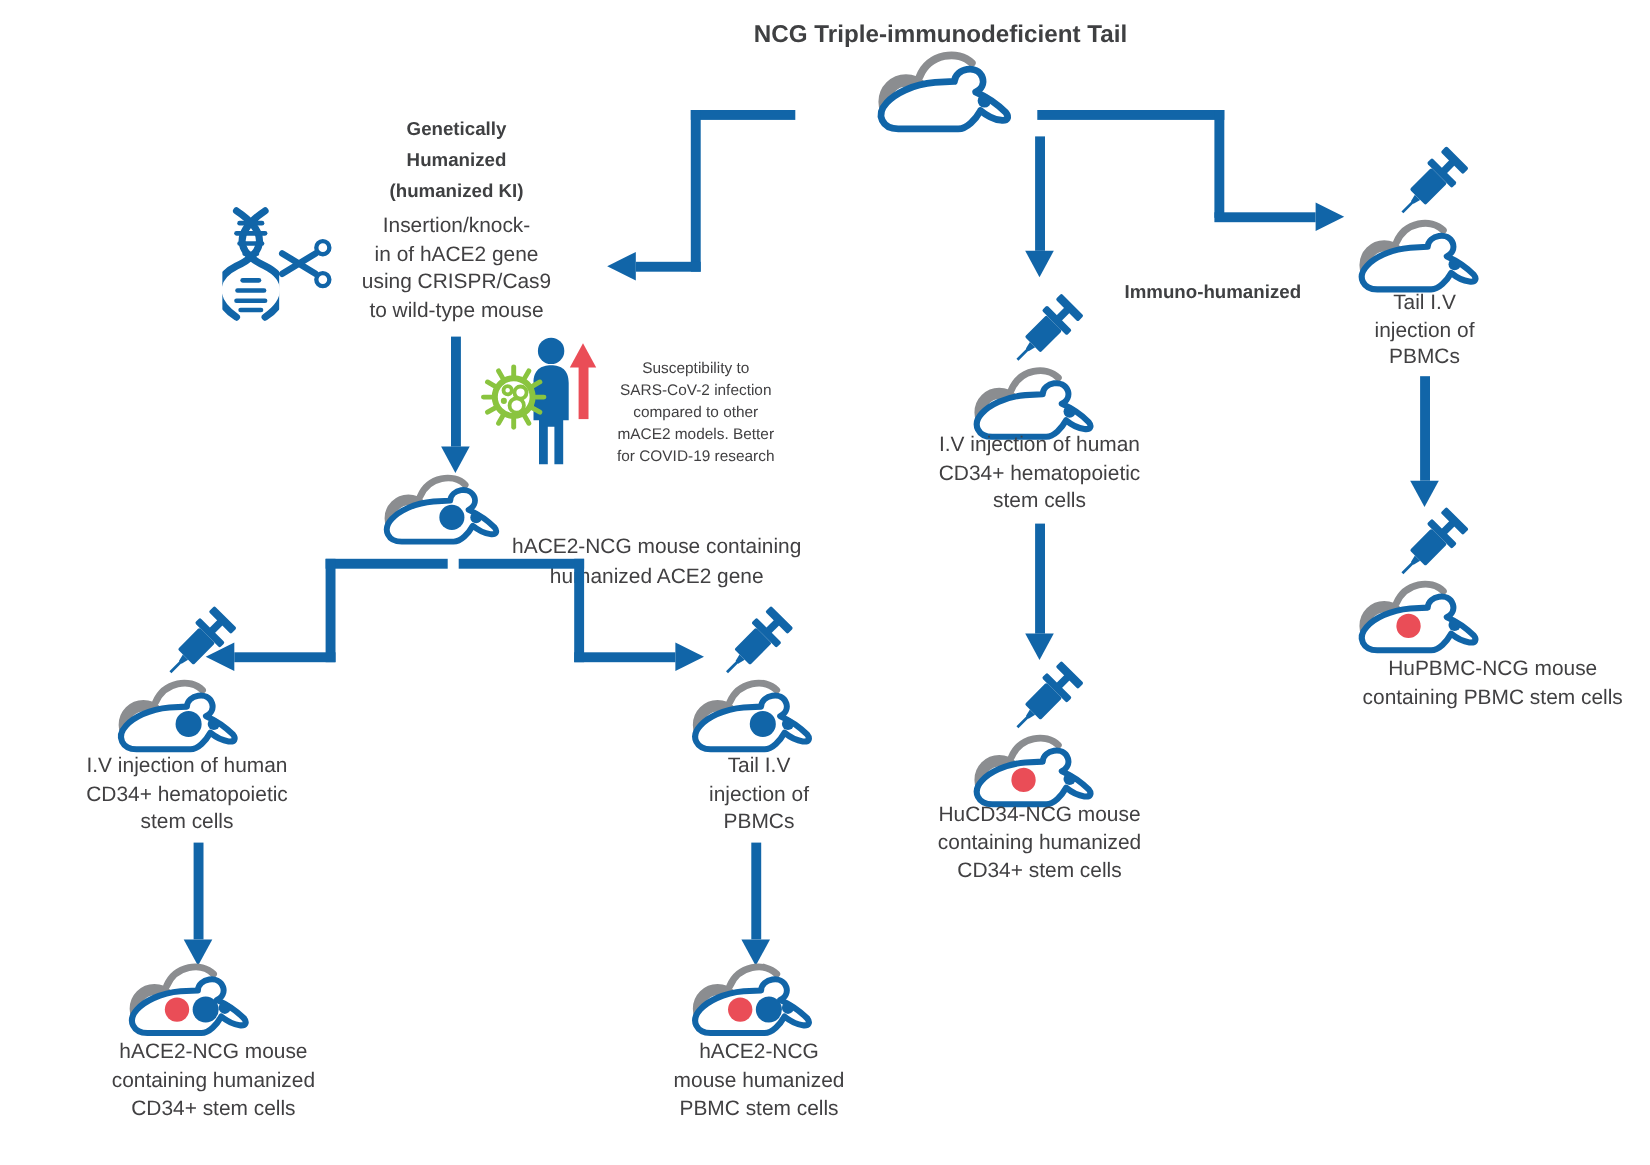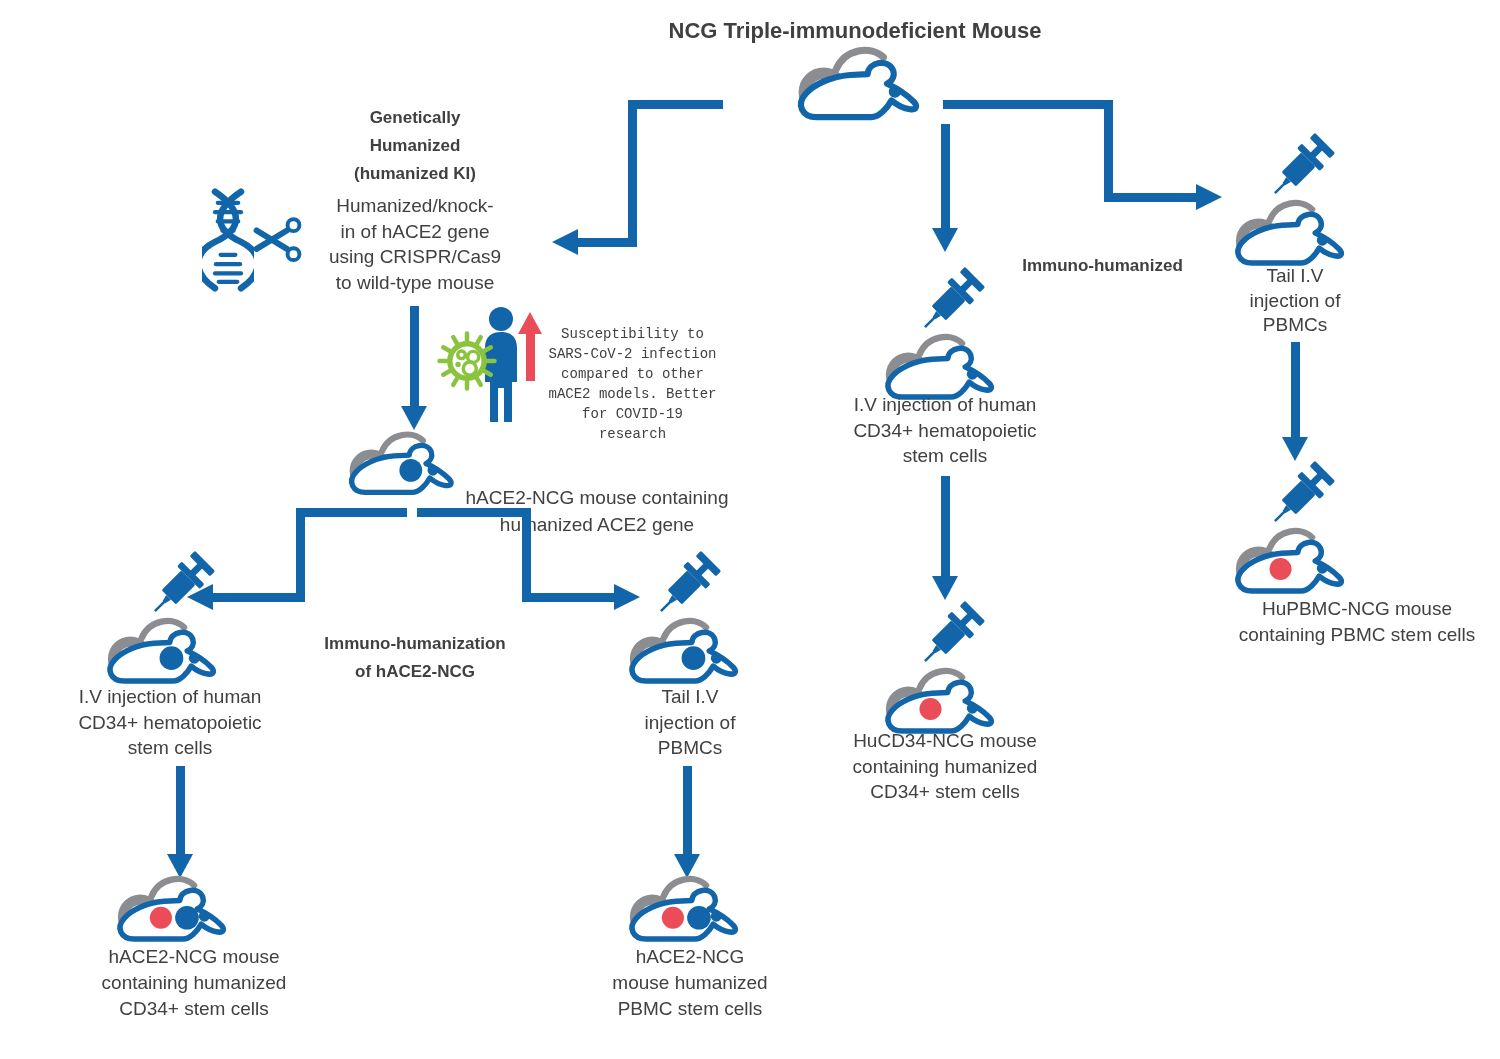--- a/index.html
+++ b/index.html
@@ -119,21 +119,21 @@
         <circle cx="35" cy="53" r="4" fill="#8ac43f"></circle>
       </symbol>
 
       <symbol id="sym-person" viewBox="0 0 50 122">
         <circle cx="25" cy="13" r="12" fill="#1165a8"></circle>
         <path d="M9 42 C9 30 16 26 25 26 C34 26 41 30 41 42 L41 76 L36 76 L36 116 L28 116 L28 82 L22 82 L22 116 L14 116 L14 76 L9 76 Z" fill="#1165a8"></path>
       </symbol>
     </defs>
   </svg>
 
-  <div class="title" style="left:555px;top:18px;width:600px;">NCG Triple-immunodeficient Mouse</div>
+  <div class="title" style="left:555px;top:18px;width:600px;">NCG Triple-immunodeficient Tail</div>
 
   <svg class="abs" style="left:790px;top:38px;width:150px;height:88px" viewBox="0 0 170 100">
     <use href="#sym-mouse"></use>
   </svg>
 
   <div class="hl" style="left:628px;top:100px;width:95px;"></div>
   <div class="vl" style="left:628px;top:100px;height:147px;"></div>
   <div class="hl" style="left:578px;top:238px;width:59px;"></div>
   <div class="ah-left" style="left:552px;top:229px;"></div>
 
@@ -141,21 +141,21 @@
   <div class="vl" style="left:1104px;top:100px;height:98px;"></div>
   <div class="hl" style="left:1104px;top:193px;width:92px;"></div>
   <div class="ah-right" style="left:1196px;top:184px;"></div>
 
   <div class="vl" style="left:941px;top:124px;height:104px;"></div>
   <div class="ah-down" style="left:932px;top:228px;"></div>
 
   <div class="heading" style="left:265px;top:104px;width:300px;">Genetically
 Humanized
 (humanized KI)</div>
-  <div class="lbl" style="left:265px;top:193px;width:300px;">Humanized/knock-
+  <div class="lbl" style="left:265px;top:193px;width:300px;">Insertion/knock-
 in of hACE2 gene
 using CRISPR/Cas9
 to wild-type mouse</div>
 
   <svg class="abs" style="left:202px;top:188px;width:52px;height:104px" viewBox="0 0 56 112">
       <use href="#sym-dna"></use>
     </svg>
   <svg class="abs" style="left:250px;top:212px;width:56px;height:56px" viewBox="0 0 85 85">
       <use href="#sym-scissors"></use>
     </svg>
@@ -165,21 +165,21 @@
 
   <svg class="abs" style="left:476px;top:306px;width:50px;height:122px" viewBox="0 0 50 122">
       <use href="#sym-person"></use>
     </svg>
   <svg class="abs" style="left:434px;top:328px;width:66px;height:66px" viewBox="0 0 96 96">
       <use href="#sym-virus"></use>
     </svg>
   <div class="ah-up-red" style="left:518px;top:312px;"></div>
   <div class="red-shaft" style="left:526px;top:333px;width:9px;height:48px;"></div>
 
-  <div class="lbl" style="left:545px;top:324px;width:175px;font-size:14px;line-height:20px;font-family:Liberation Mono, monospace;">Susceptibility to
+  <div class="lbl" style="left:545px;top:324px;width:175px;font-size:14px;line-height:20px;">Susceptibility to
 SARS-CoV-2 infection
 compared to other
 mACE2 models. Better
 for COVID-19 research</div>
 
   <svg class="abs" style="left:342px;top:424px;width:130px;height:76px" viewBox="0 0 170 100">
     <use href="#sym-mouse"></use>
       <circle cx="90" cy="61" r="15" fill="#1165a8"></circle>
   </svg>
   <div class="lbl" style="left:447px;top:444px;width:300px;line-height:27px;margin-top:40px;">hACE2-NCG mouse containing
@@ -187,22 +187,20 @@
 
   <div class="hl" style="left:296px;top:508px;width:111px;"></div>
   <div class="hl" style="left:417px;top:508px;width:114px;"></div>
   <div class="vl" style="left:296px;top:508px;height:94px;"></div>
   <div class="vl" style="left:522px;top:508px;height:94px;"></div>
   <div class="hl" style="left:213px;top:593px;width:92px;"></div>
   <div class="ah-left" style="left:187px;top:584px;"></div>
   <div class="hl" style="left:522px;top:593px;width:92px;"></div>
   <div class="ah-right" style="left:614px;top:584px;"></div>
 
-  <div class="heading" style="left:255px;top:630px;width:320px;">Immuno-humanization
-of hACE2-NCG</div>
 
   <svg class="abs" style="left:142px;top:548px;width:76px;height:76px" viewBox="0 0 90 90">
       <use href="#sym-syringe"></use>
     </svg>
   <svg class="abs" style="left:100px;top:610px;width:135px;height:79px" viewBox="0 0 170 100">
     <use href="#sym-mouse"></use>
       <circle cx="90" cy="61" r="15" fill="#1165a8"></circle>
   </svg>
   <div class="lbl" style="left:45px;top:684px;width:250px;">I.V injection of human
 CD34+ hematopoietic

